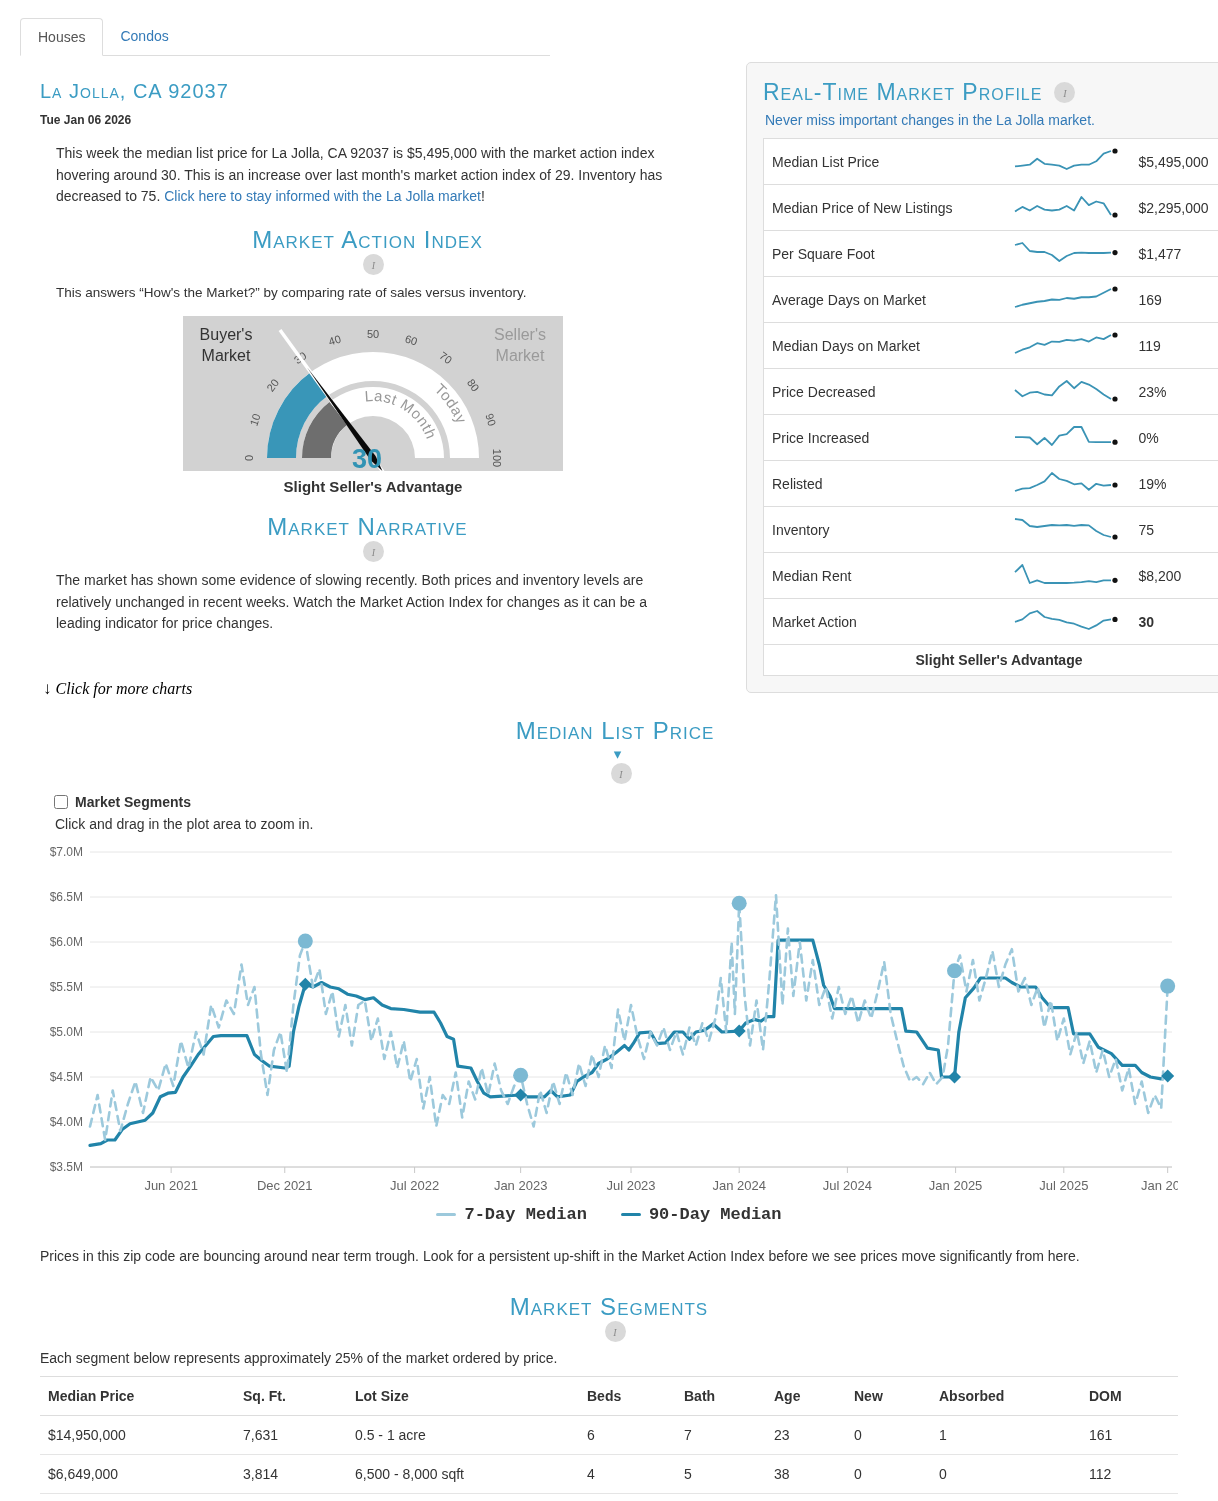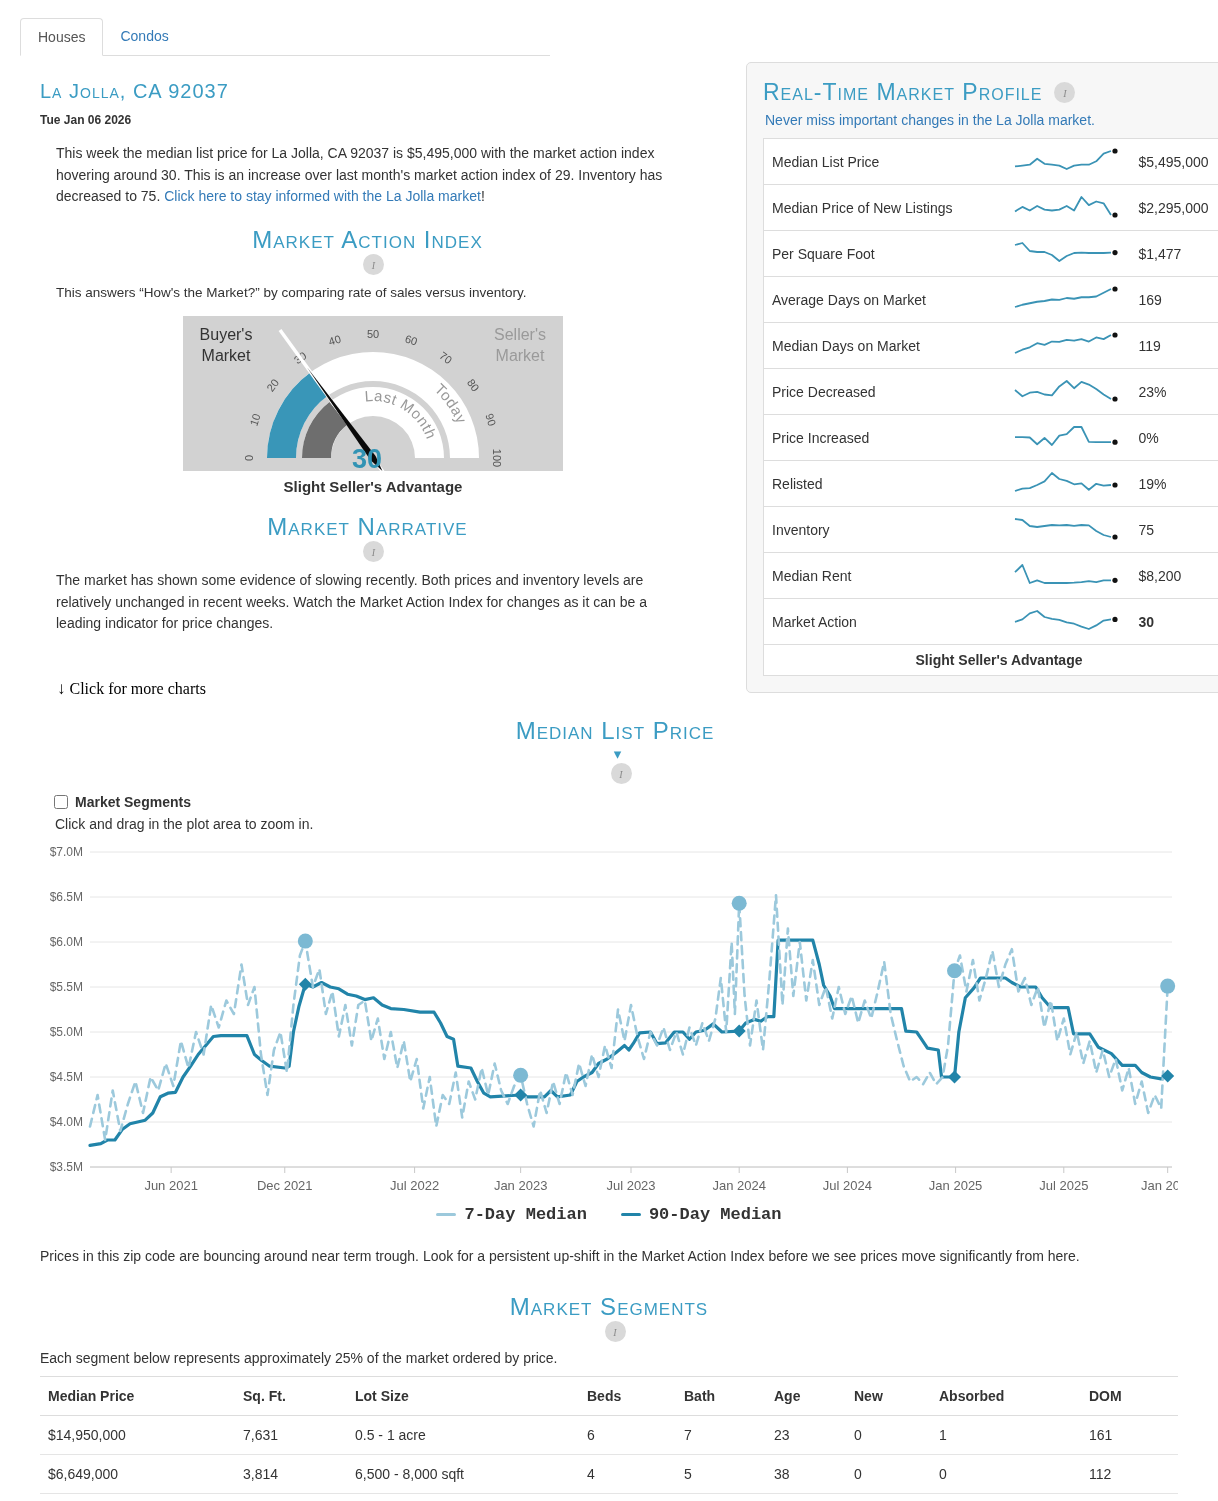--- a/index.html
+++ b/index.html
@@ -37,21 +37,21 @@
   .profile-sub { color:#337ab7; font-size:14px; margin:2px 0 10px 2px; }
   table.profile { width:100%; background:#fff; border:1px solid #ddd; border-collapse:collapse; }
   table.profile td { padding:7px 8px; border-top:1px solid #ddd; font-size:14px; vertical-align:middle; }
   table.profile tr:first-child td { border-top:none; }
   td.spark-cell { width:122px; padding:3px 0; }
   td.val-cell { width:104px; }
   td.panel-foot { text-align:center; font-weight:bold; font-size:15px; }
 
   
   .full-col { margin:0 40px; font-size:14px; }
-  .more-charts { font-family:"Liberation Serif", serif; font-size:16px; color:#000; margin:44px 0 2px 17px; }
+  .more-charts { font-family:"Liberation Serif", serif; font-size:16px; color:#000; margin:44px 0 2px 3px;font-style:italic; }
   .more-charts .arrow { font-weight:bold; font-size:17px; }
   .chart-head { margin-left:12px; }
   .cb-row { margin:10px 0 6px 14px; display:flex; align-items:center; font-weight:bold; }
   .cb-row input { width:14px; height:14px; margin:0 7px 0 0; }
   .hint { margin:2px 0 6px 15px; color:#333; }
   .legend { display:flex; justify-content:center; gap:34px; margin-top:2px; font-size:17px; font-weight:bold; color:#333;font-family:Liberation Mono, monospace; }
   .legend .sw { display:inline-block; width:20px; height:3px; border-radius:2px; margin-right:8px; vertical-align:middle; }
   .chart-note { margin:22px 0 4px 0; line-height:1.5; }
 
   

